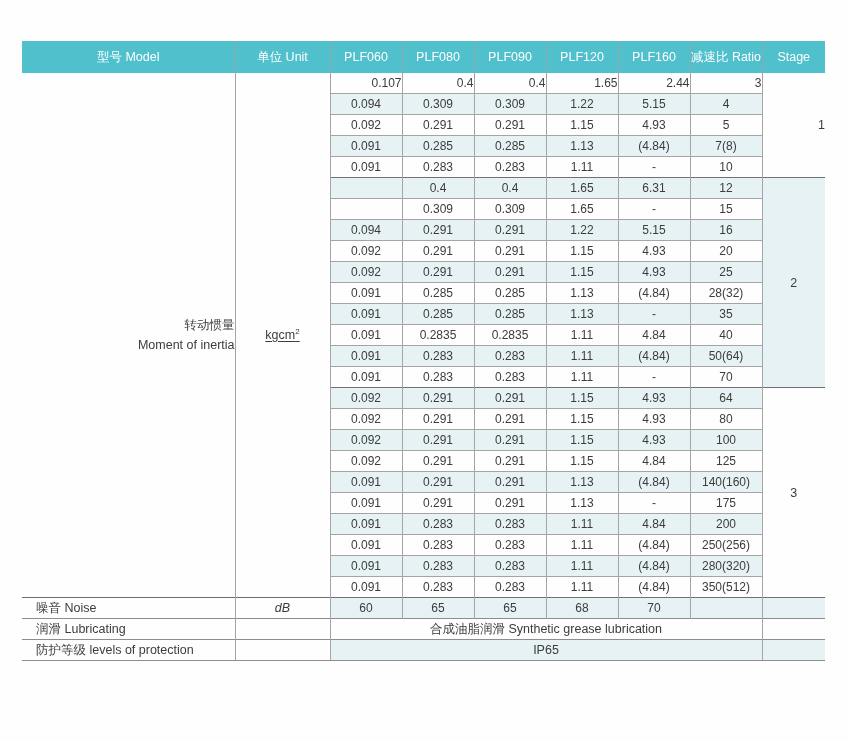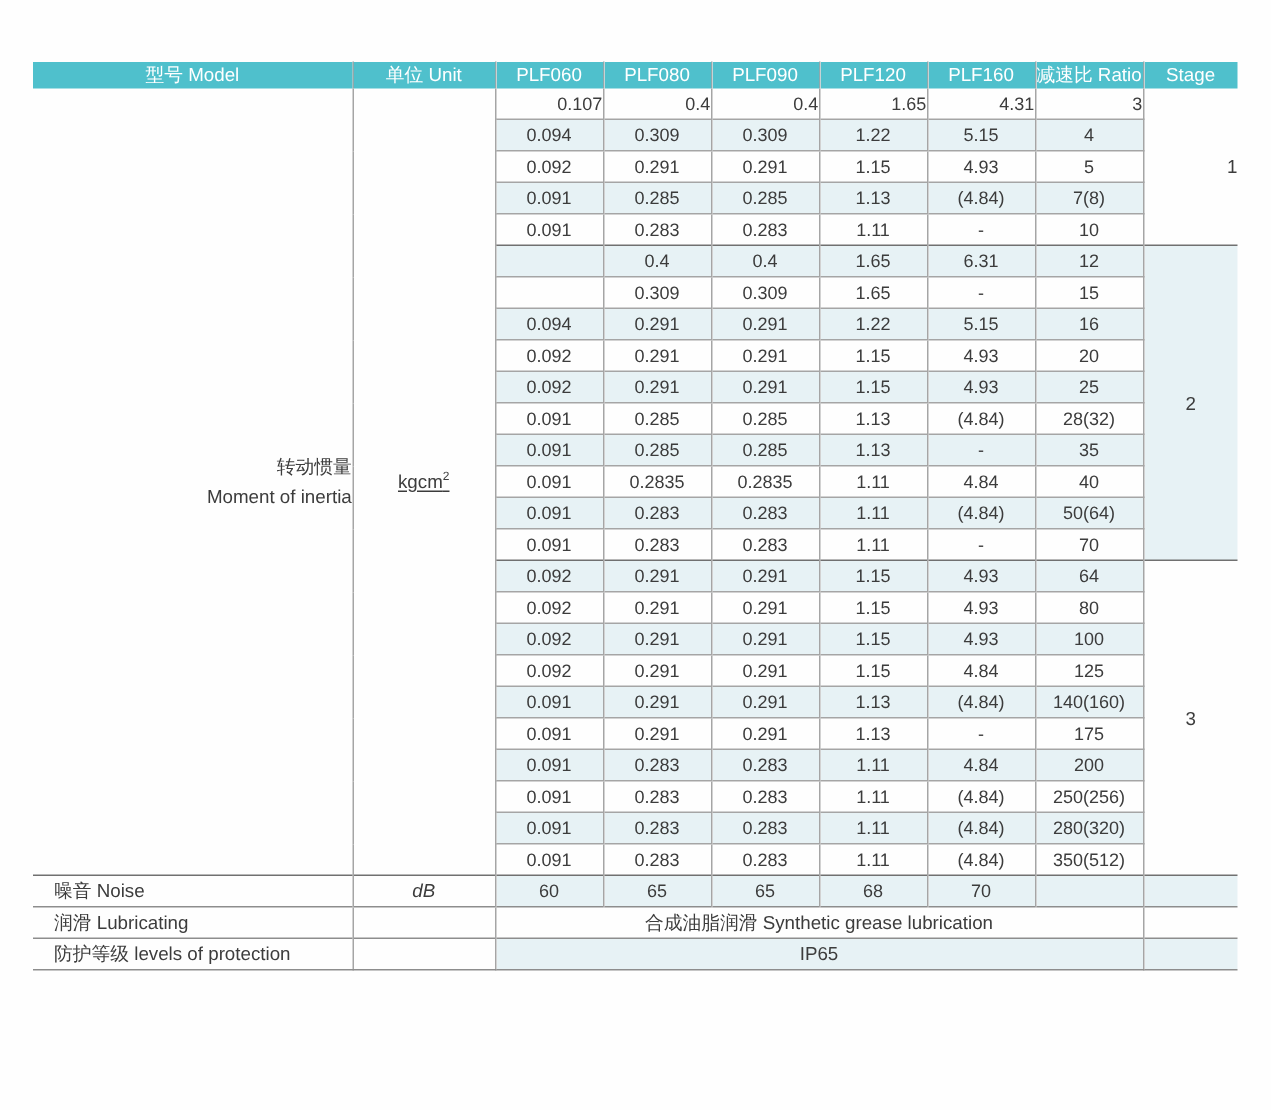--- a/index.html
+++ b/index.html
@@ -11,21 +11,21 @@
     --header-sep:#8FA8AC;
     --text:#3C3C3C;
   }
   html,body{margin:0;padding:0;background:#FEFEFE;}
   body{width:847px;height:740px;font-family:"Liberation Sans","DejaVu Sans",sans-serif;color:var(--text);overflow:hidden;}
   .page{padding:41px 0 0 16px;}
   h1{font-size:16px;font-weight:bold;color:#1E1E1E;margin:0 0 5px 0;}
   .subtitle{font-size:14px;color:#2E2E2E;margin:0 0 23px 0;}
   table{border-collapse:collapse;table-layout:fixed;width:803px;margin-left:6px;font-size:12px;color:var(--text);}
   th,td{padding:0;height:20px;text-align:center;vertical-align:middle;overflow:hidden;white-space:nowrap;}
-  thead th{background:var(--header-bg);color:#FFFFFF;font-weight:normal;font-size:12.5px;height:18px;border-left:1px solid var(--header-sep);}
+  thead th{background:var(--header-bg);color:#FFFFFF;font-weight:normal;font-size:12.5px;height:32px;border-left:1px solid var(--header-sep);}
   thead th:first-child{border-left:none;}
   
   .d{border-left:1px solid var(--border);border-top:1px solid var(--border);}
   .sc{border-left:1px solid var(--border);font-size:12.5px;}
   tr.stripe .d{background:var(--stripe-bg);}
   .blue{background:var(--stripe-bg);}
   tr.gs td{border-top:1px solid var(--border-dark);}
   tr.first .d,tr.first .sc{border-top:none;text-align:right;}
   .model{text-align:right;padding-left:14px;font-size:12.5px;line-height:1.6;border-right:1px solid var(--border);}
   .unit{border-right:1px solid var(--border);font-size:12.5px;text-decoration:underline;}
@@ -72,21 +72,21 @@
         <tr class="first">
           <td class="model" rowspan="25">
             <div>转动惯量</div>
             <div>Moment of inertia</div>
           </td>
           <td class="unit" rowspan="25">kgcm<sup>2</sup></td>
           <td class="d">0.107</td>
           <td class="d">0.4</td>
           <td class="d">0.4</td>
           <td class="d">1.65</td>
-          <td class="d">4.31</td>
+          <td class="d">2.44</td>
           <td class="d">3</td>
           <td class="sc" rowspan="5">1</td>
         </tr>
         <tr class="stripe">
           <td class="d">0.094</td>
           <td class="d">0.309</td>
           <td class="d">0.309</td>
           <td class="d">1.22</td>
           <td class="d">5.15</td>
           <td class="d">4</td>

